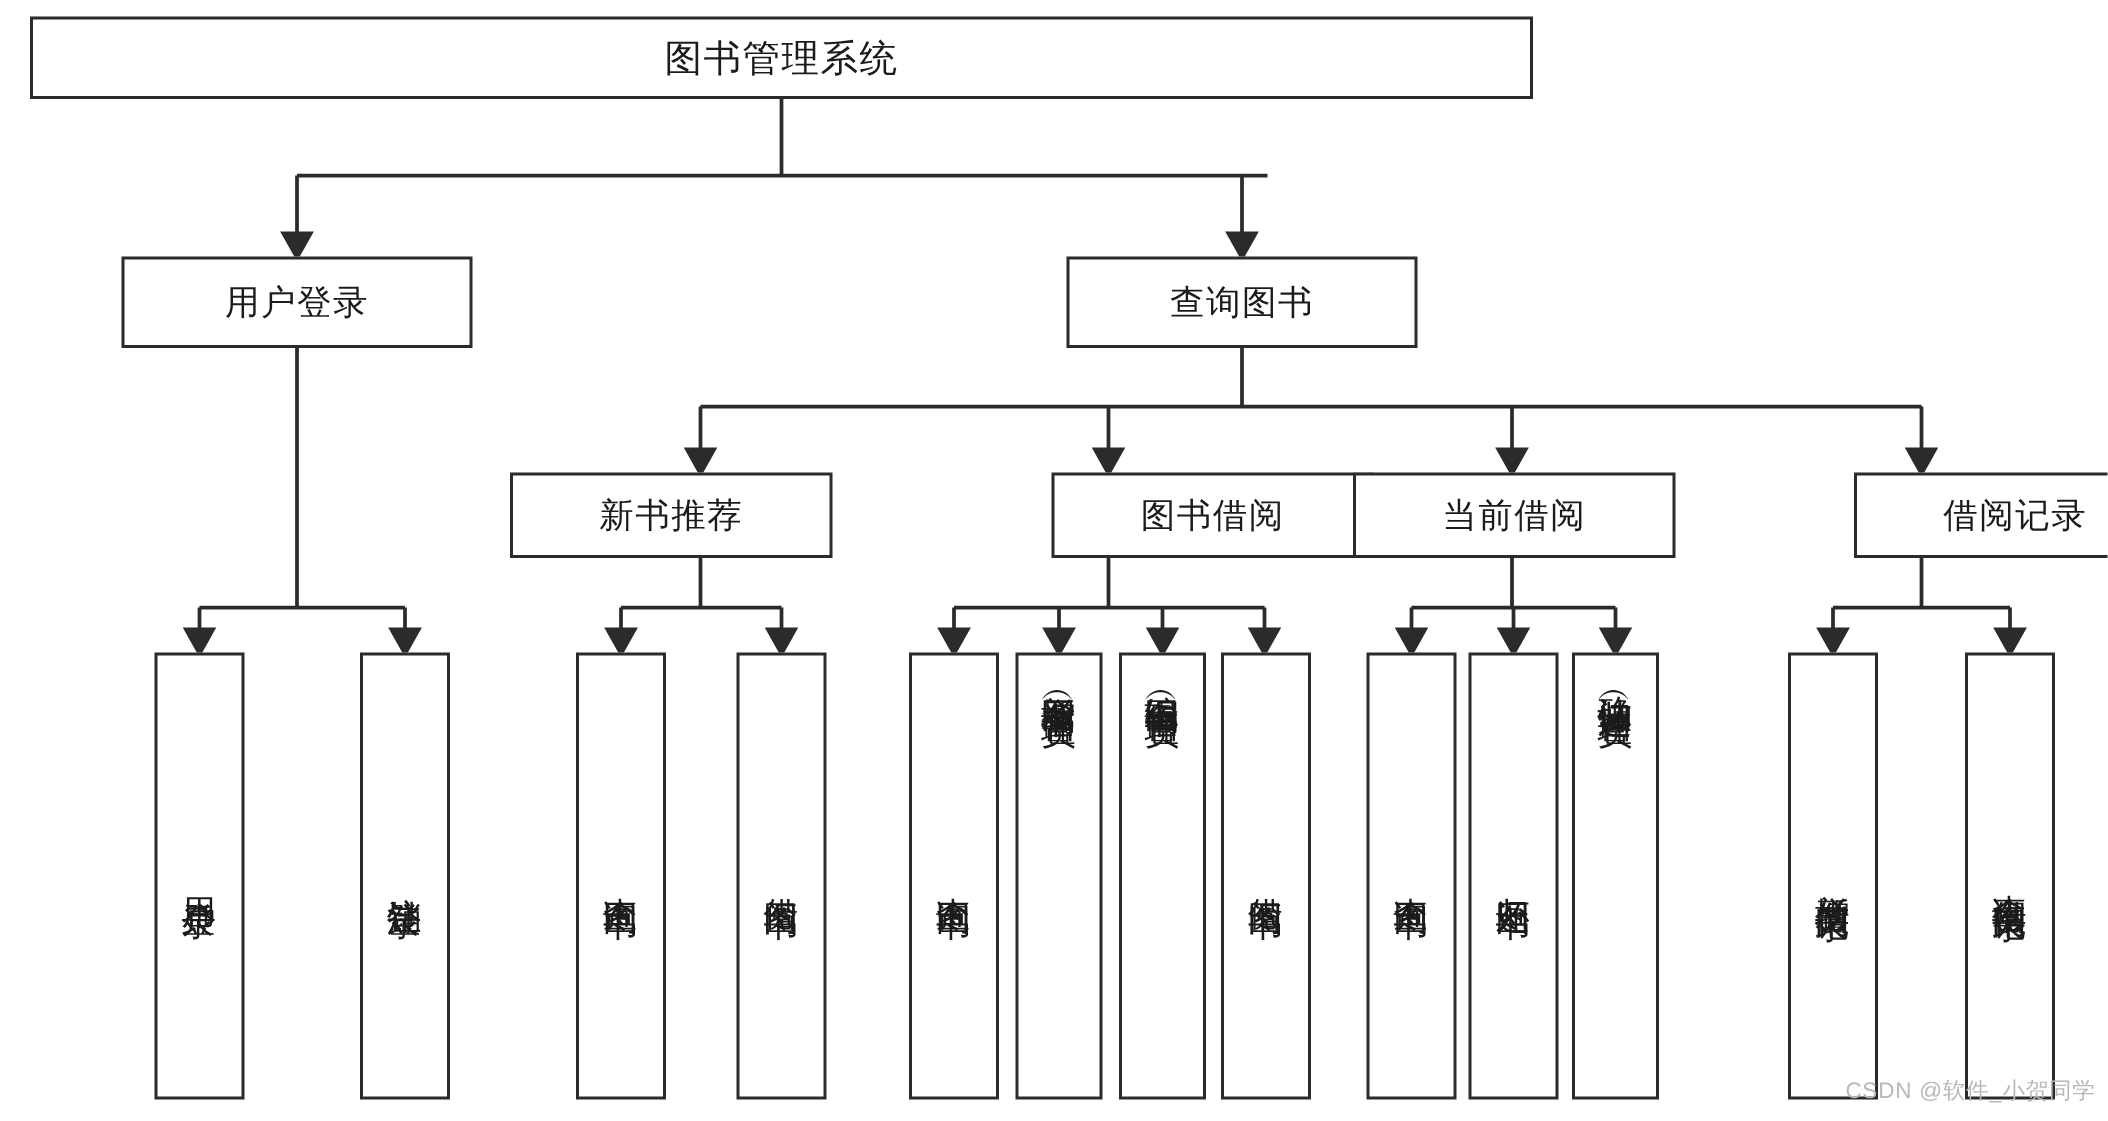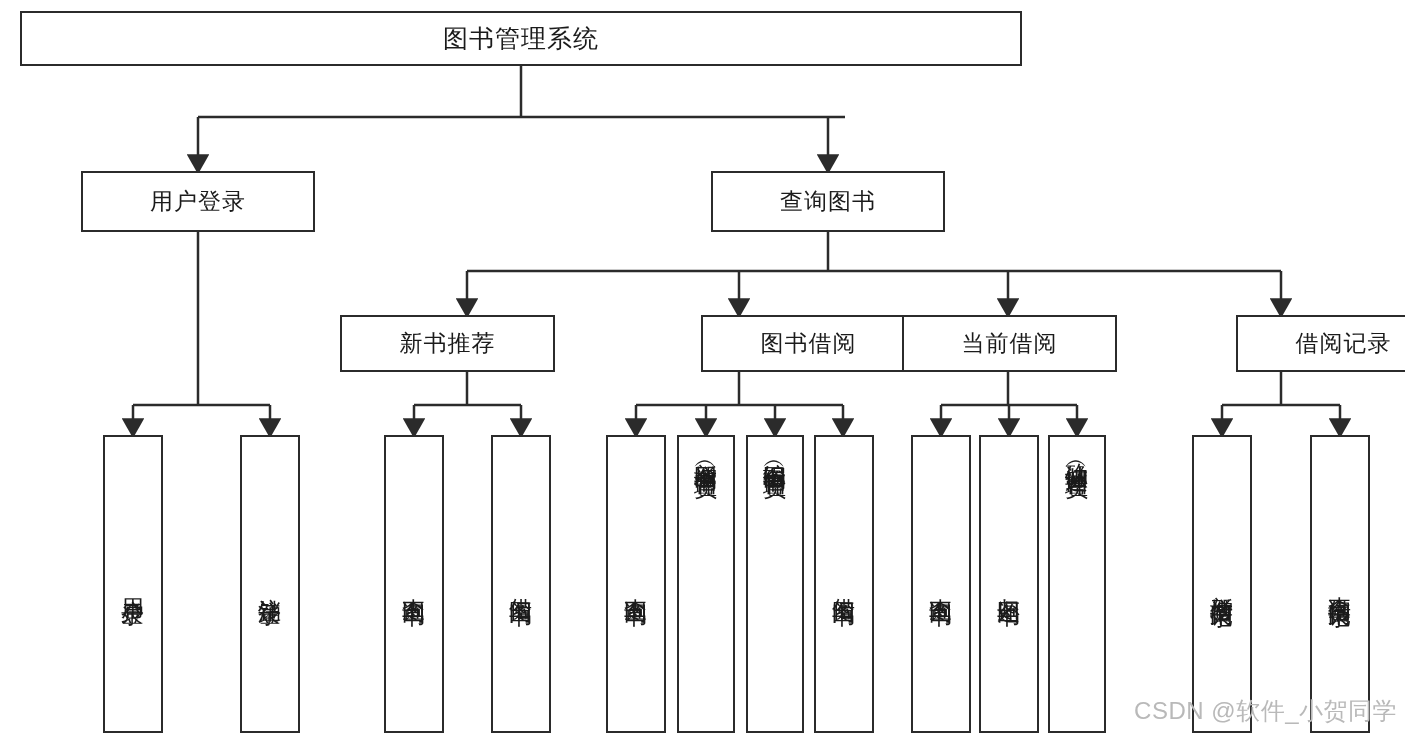--- a/index.html
+++ b/index.html
@@ -16,22 +16,22 @@
         color:#1b1b1b;}
   .node.horiz{font-size:23px;letter-spacing:1px;white-space:nowrap;}
   .node.vert{writing-mode:vertical-rl;text-orientation:upright;
              font-size:23px;line-height:1.05;letter-spacing:2px;
              align-items:center;justify-content:center;
              padding:4px 0;}
   .node.vert.toptext{justify-content:flex-start;padding-top:8px;}
 
   #title-node{font-size:25px;}
 
-  #watermark{position:absolute;right:8px;bottom:20px;
-             font-size:24px;color:#b9b9b9;white-space:nowrap;
+  #watermark{position:absolute;right:8px;bottom:10px;
+             font-size:15px;color:#b9b9b9;white-space:nowrap;
              letter-spacing:0.5px;}
 </style>
 </head>
 <body>
 
 <div id="canvas">
 
   <svg class="wires" viewBox="0 0 1405 747" xmlns="http://www.w3.org/2000/svg">
     <defs>
       <marker id="arr" markerWidth="9" markerHeight="9" refX="1.5" refY="4.5" orient="auto" markerUnits="strokeWidth">

